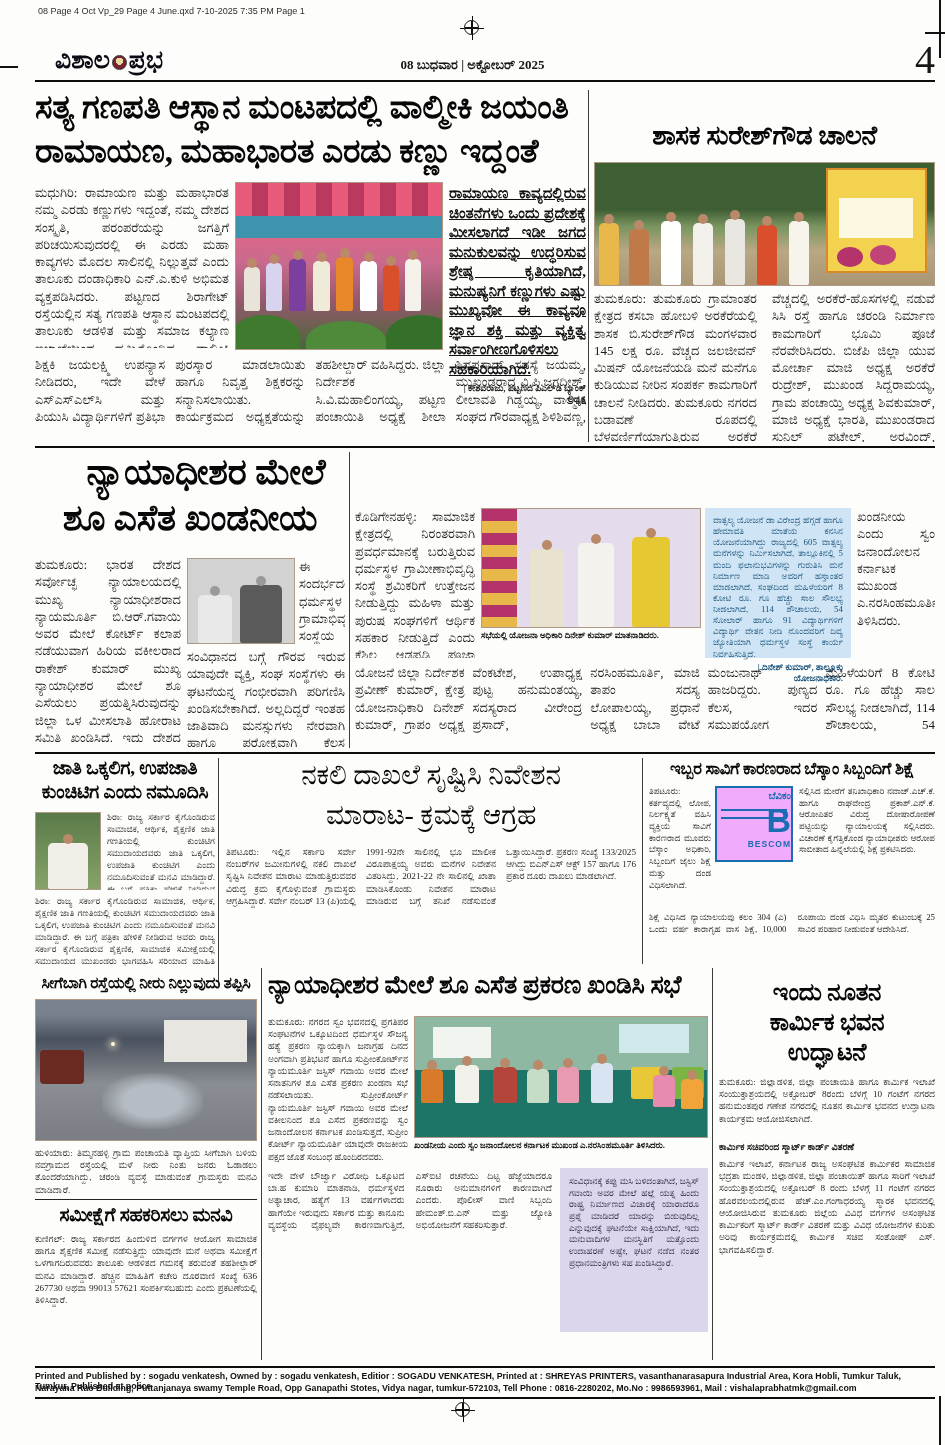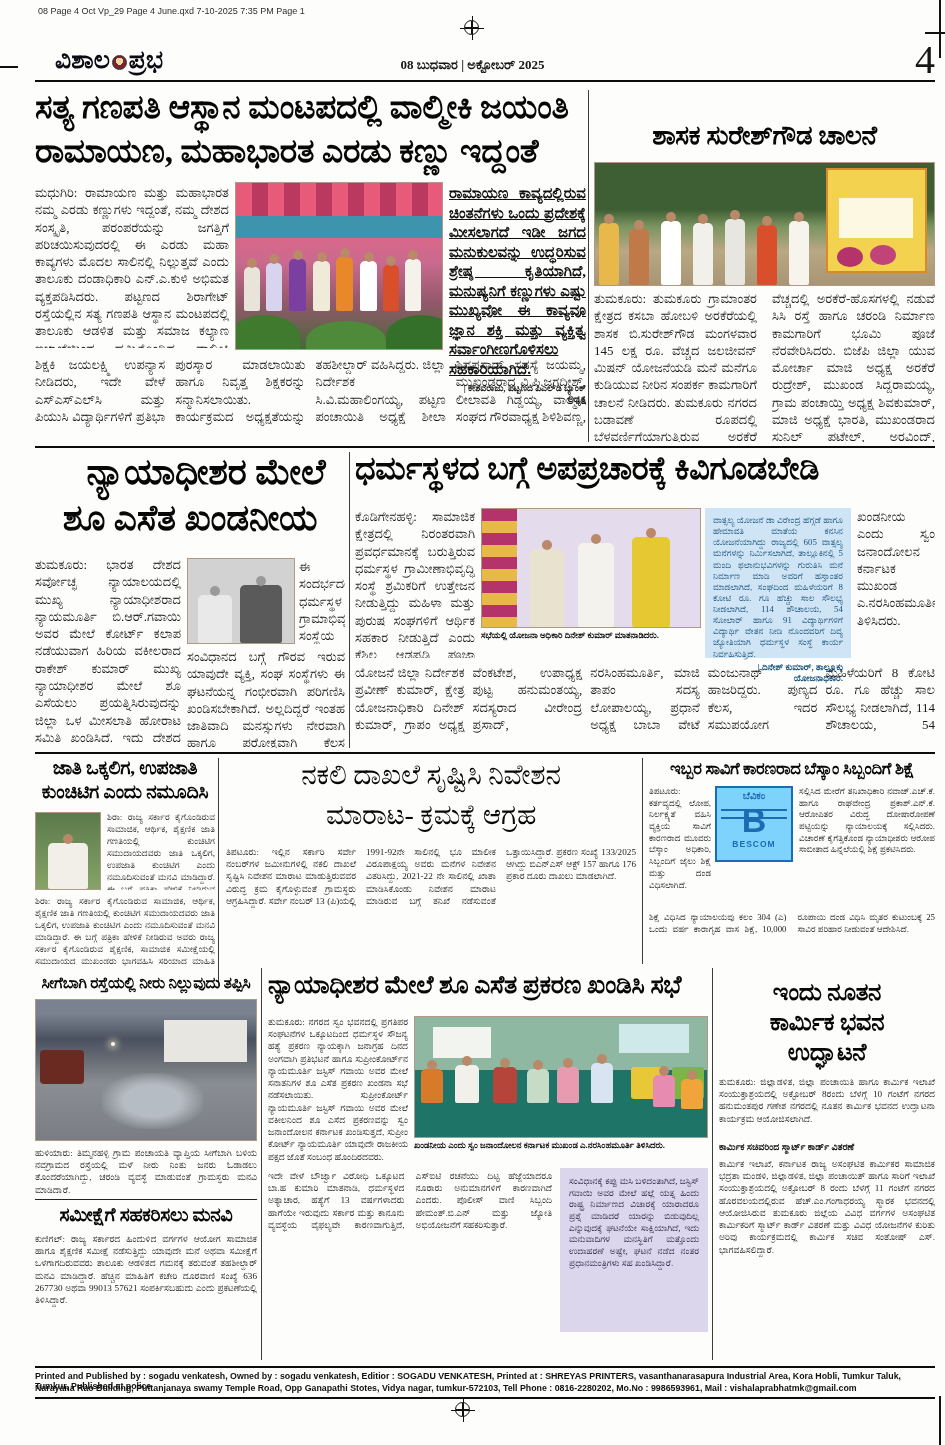--- a/index.html
+++ b/index.html
@@ -27,21 +27,21 @@
   .purplebox{background:#dcd6ec;color:#23203a;padding:8px 9px;box-sizing:border-box;}
   .caption{font-size:8.6px;font-weight:bold;line-height:1.25;text-align:justify;color:#111;}
   .crosshair{width:13px;height:13px;border:1px solid #111;border-radius:50%;
      background:linear-gradient(#111,#111) center/100% 1px no-repeat,
                 linear-gradient(#111,#111) center/1px 100% no-repeat;}
   .crosshair::before{content:"";position:absolute;left:-5px;top:50%;width:24px;height:1px;background:#111;margin-left:1px;}
   .crosshair::after{content:"";position:absolute;top:-5px;left:50%;height:24px;width:1px;background:#111;margin-top:1px;}
   .crosswrap{position:absolute;width:15px;height:15px;}
   .logoTxt{font-weight:bold;font-size:25px;letter-spacing:0;color:#0a0a14;}
   .emblem{display:inline-block;width:13px;height:13px;border-radius:50%;background:radial-gradient(circle at 50% 40%, #e8d9a0 0 35%, #7a2230 36% 100%);vertical-align:middle;margin:0 2px 4px 2px;border:1px solid #333;}
-  .bescom{border:2px solid #1a6db3;background:#7dd3fc;box-sizing:border-box;text-align:center;overflow:hidden;}
+  .bescom{border:2px solid #1a6db3;background:#f0abfc;box-sizing:border-box;text-align:right;overflow:hidden;}
   .bescom .btop{color:#1a6db3;font-weight:bold;font-size:10px;line-height:1.1;margin-top:2px;font-family:"Liberation Sans",sans-serif;}
   .bescom .bmid{position:relative;height:38px;}
   .bescom .bmid .bigB{font-family:"Liberation Sans",sans-serif;font-weight:bold;font-size:34px;color:#1a6db3;line-height:38px;}
   .bescom .bmid .wire{position:absolute;left:4px;right:4px;height:1.5px;background:#1a6db3;}
   .bescom .bbot{color:#1a6db3;font-weight:bold;font-size:8.5px;letter-spacing:1px;font-family:"Liberation Sans",sans-serif;}
   .ftr{font-family:"Liberation Sans",sans-serif;font-size:8.8px;color:#111;font-weight:bold;}
 </style>
 </head>
 <body>
 
@@ -125,21 +125,20 @@
       <div class="fg fgbw" style="left:10px;bottom:0;width:34px;height:48px;background:#e9e9e9;"></div>
       <div class="fg fgbw" style="left:52px;bottom:0;width:42px;height:58px;background:#5a5a5a;"></div>
     </div>
     <div class="abs bt" style="left:264px;top:106px;width:46px;height:86px;">ಈ ಸಂದರ್ಭದಲ್ಲಿ ಧರ್ಮಸ್ಥಳ ಗ್ರಾಮಾಭಿವೃದ್ಧಿ ಸಂಸ್ಥೆಯ ಸಿಬ್ಬಂದಿ ಹಾಜರಿದ್ದರು.</div>
     <div class="abs bt" style="left:152px;top:196px;width:158px;height:100px;">ಸಂವಿಧಾನದ ಬಗ್ಗೆ ಗೌರವ ಇರುವ ಯಾವುದೇ ವ್ಯಕ್ತಿ, ಸಂಘ ಸಂಸ್ಥೆಗಳು ಈ ಘಟನೆಯನ್ನ ಗಂಭೀರವಾಗಿ ಪರಿಗಣಿಸಿ ಖಂಡಿಸಬೇಕಾಗಿದೆ. ಅಲ್ಲದಿದ್ದರೆ ಇಂತಹ ಜಾತಿವಾದಿ ಮನಸ್ಸುಗಳು ನೇರವಾಗಿ ಹಾಗೂ ಪರೋಕ್ಷವಾಗಿ ಕೆಲಸ ಮಾಡುತ್ತಿವೆ, ಮಾಡುತ್ತಿರುವುದನ್ನು ದೇಶದ ಜನರು ಅರ್ಥ ಮಾಡಿಕೊಳ್ಳಬೇಕಿದೆ. ಆದ್ದರಿಂದ ಈ ಕೂಡಲೇ ಸಂಬಂಧಿಸಿದವರ ಮೇಲೆ ಕಾನೂನಿನ ಪ್ರಕಾರ ಕ್ರಮ ಜರುಗಿಸಬೇಕು, ಇಲ್ಲದಿದ್ದರೆ ಅವರ ಮಾನವೀಯ ಅಂತಃಕರಣಗಳನ್ನು ಈ ಜಾತಿವಾದಿ ಮನಸ್ಸುಗಳು ಅಣಕ ಮಾಡಿಕೊಳ್ಳುತ್ತವೆ ಎಂದು ಹೇಳಿದೆ.</div>
   </div>
 
   <div class="abs vrule" style="left:349px;top:452px;height:296px;"></div>
 
   <div class="abs" style="left:355px;top:452px;width:580px;height:296px;">
-    <div class="abs hl" style="left:0;top:0;width:580px;font-size:32px;">ಧರ್ಮಸ್ಥಳದ ಬಗ್ಗೆ ಅಪಪ್ರಚಾರಕ್ಕೆ ಕಿವಿಗೂಡಬೇಡಿ</div>
     <div class="abs bt" style="left:0;top:56px;width:120px;height:150px;">ಕೊಡಿಗೇನಹಳ್ಳಿ: ಸಾಮಾಜಿಕ ಕ್ಷೇತ್ರದಲ್ಲಿ ನಿರಂತರವಾಗಿ ಪ್ರವರ್ಧಮಾನಕ್ಕೆ ಬರುತ್ತಿರುವ ಧರ್ಮಸ್ಥಳ ಗ್ರಾಮೀಣಾಭಿವೃದ್ಧಿ ಸಂಸ್ಥೆ ಶ್ರಮಿಕರಿಗೆ ಉತ್ತೇಜನ ನೀಡುತ್ತಿದ್ದು ಮಹಿಳಾ ಮತ್ತು ಪುರುಷ ಸಂಘಗಳಿಗೆ ಆರ್ಥಿಕ ಸಹಕಾರ ನೀಡುತ್ತಿದೆ ಎಂದು ಕೆಶಿಲ್ಲ ಆಢಪ್ಪಡಿ ಪೂಜಾ ಅಧ್ಯಕ್ಷರು ತಿಳಿಸಿದರು.</div>
 
     <div class="photo" style="left:126px;top:56px;width:218px;height:118px;background:linear-gradient(90deg,#c9b9d8 0 16%,#e4dced 16% 100%);">
       <div class="abs" style="left:0;top:0;width:16%;height:100%;background:repeating-linear-gradient(180deg,#b5336b 0 12px,#e8b84b 12px 24px);"></div>
       <div class="fg" style="left:48px;bottom:0;width:34px;height:78px;background:#e9e2cf;"></div>
       <div class="fg" style="left:96px;bottom:0;width:36px;height:84px;background:#f4f2ec;"></div>
       <div class="fg" style="left:150px;bottom:0;width:38px;height:90px;background:#e6c832;"></div>
     </div>
     <div class="abs caption" style="left:126px;top:178px;width:218px;">ಸಭೆಯಲ್ಲಿ ಯೋಜನಾ ಅಧಿಕಾರಿ ದಿನೇಶ್ ಕುಮಾರ್ ಮಾತನಾಡಿದರು.</div>
 

